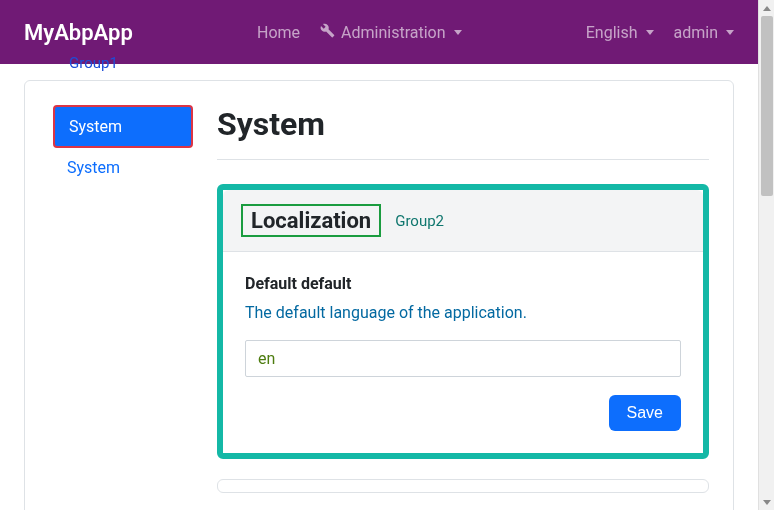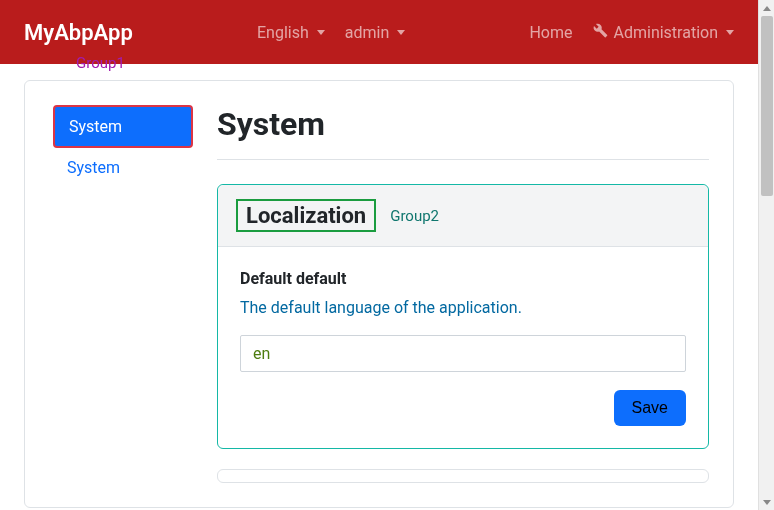--- a/index.html
+++ b/index.html
@@ -1,53 +1,53 @@
 <!DOCTYPE html>
 <html><head>
   <meta charset="utf-8">
   <style>
     * { box-sizing: border-box; margin: 0; padding: 0; }
     body { font-family: -apple-system, BlinkMacSystemFont, "Segoe UI", Roboto, Arial, sans-serif; background: #f8f9fa; color: #212529; }
     .viewport { width: 774px; height: 510px; position: relative; overflow: hidden; background: #fff; }
     
     
-    .navbar { background: #b91c1c; color: #fff; height: 64px; display: flex; align-items: center; padding: 0 24px; justify-content: space-between; }
+    .navbar { background: #701a75; color: #fff; height: 64px; display: flex; align-items: center; padding: 0 24px; justify-content: space-between; }
     .navbar-brand { font-size: 22px; font-weight: 600; color: #fff; }
     .navbar-left { display: flex; align-items: center; gap: 28px; }
     .navbar-nav { display: flex; align-items: center; gap: 20px; }
     .nav-link { color: rgba(255,255,255,0.6); font-size: 16px; cursor: pointer; display: flex; align-items: center; gap: 6px; }
     .caret { width: 0; height: 0; border-left: 4px solid transparent; border-right: 4px solid transparent; border-top: 5px solid rgba(255,255,255,0.6); display: inline-block; margin-left: 2px; }
     .wrench { display: inline-block; }
     
     
     .content-wrap { padding: 16px 24px; }
     .card { background: #fff; border: 1px solid #dee2e6; border-radius: 6px; padding: 0 24px 24px 28px; display: flex; gap: 24px; }
     
     
     .side-col { width: 140px; flex-shrink: 0; position: relative; }
-    .annot-g1 { position: absolute; top: -26px; left: 52px; color: #a21caf; font-size: 15px; }
+    .annot-g1 { position: absolute; top: -26px; left: 45px; color: #1d4ed8; font-size: 15px; }
     .side-tabs { margin-top: 24px; }
     .tab-item { padding: 10px 14px; font-size: 16px; cursor: pointer; border-radius: 4px; color: #0d6efd; }
     .tab-item.active { background: #0d6efd; color: #fff; border: 2px solid #dc3545; }
     
     
     .main-col { flex: 1; padding-top: 24px; }
     .page-title { font-size: 32px; font-weight: 700; margin-bottom: 16px; }
     .hr { border: none; border-top: 1px solid #dee2e6; margin-bottom: 24px; }
     
-    .panel { border: 1px solid #14b8a6; border-radius: 6px; margin-bottom: 20px; }
+    .panel { border: 6px solid #14b8a6; border-radius: 6px; margin-bottom: 20px; }
     .panel-head { background: #f3f4f5; padding: 14px 18px; border-bottom: 1px solid #dee2e6; display: flex; align-items: center; gap: 14px; border-radius: 6px 6px 0 0; }
     .panel-title { font-size: 22px; font-weight: 700; border: 2px solid #1a9c3f; padding: 2px 8px; display: inline-block; }
     .annot-g2 { color: #0f766e; font-size: 15px; }
     .panel-body { padding: 22px; }
     .field-label { font-weight: 700; font-size: 16px; margin-bottom: 10px; }
     .field-desc { font-size: 16px; color: #0369a1; margin-bottom: 18px; }
     .text-input { width: 100%; padding: 8px 12px; border: 1px solid #ced4da; border-radius: 2px; font-size: 16px; color: #4d7c0f; font-family: inherit; }
     .btn-row { display: flex; justify-content: flex-end; margin-top: 18px; }
-    .btn-primary { background: #0d6efd; color: #000000; border: none; padding: 9px 18px; border-radius: 6px; font-size: 16px; cursor: pointer; }
+    .btn-primary { background: #0d6efd; color: #ffffff; border: none; padding: 9px 18px; border-radius: 6px; font-size: 16px; cursor: pointer; }
     
     .panel-next { border: 1px solid #dee2e6; border-radius: 6px; height: 14px; }
     
     
     .scrollbar-track { position: absolute; right: 0; top: 0; width: 16px; height: 100%; background: #f1f1f1; border-left: 1px solid #e0e0e0; }
     .scroll-up, .scroll-down { position: absolute; width: 16px; height: 16px; display: flex; align-items: center; justify-content: center; cursor: pointer; }
     .scroll-up { top: 0; } .scroll-down { bottom: 0; }
     .scroll-arrow-up { width: 0; height: 0; border-left: 4px solid transparent; border-right: 4px solid transparent; border-bottom: 5px solid #888; }
     .scroll-arrow-down { width: 0; height: 0; border-left: 4px solid transparent; border-right: 4px solid transparent; border-top: 5px solid #888; }
     .scroll-thumb { position: absolute; top: 16px; left: 2px; width: 12px; height: 180px; background: #c1c1c1; border-radius: 2px; cursor: pointer; }
@@ -59,39 +59,39 @@
 
 <div class="viewport">
   <div class="inner">
 
     <div class="navbar">
       <div class="navbar-left">
         <div class="navbar-brand">MyAbpApp</div>
       </div>
       <div class="navbar-nav">
         <div class="nav-link">
-          <span>English</span>
-          <span class="caret"></span>
-        </div>
-        <div class="nav-link">
-          <span>admin</span>
-          <span class="caret"></span>
-        </div>
-      </div>
-      <div class="navbar-nav">
-        <div class="nav-link">
           <span>Home</span>
         </div>
         <div class="nav-link">
           <span class="wrench">
             <svg width="15" height="15" viewBox="0 0 24 24" fill="rgba(255,255,255,0.6)">
                 <path d="M22.7 19l-9.1-9.1c.9-2.3.4-5-1.5-6.9-2-2-5-2.4-7.4-1.3L9 6 6 9 1.6 4.7C.4 7.1.9 10.1 2.9 12.1c1.9 1.9 4.6 2.4 6.9 1.5l9.1 9.1c.4.4 1 .4 1.4 0l2.3-2.3c.5-.4.5-1.1.1-1.4z"></path>
               </svg>
           </span>
           <span>Administration</span>
+          <span class="caret"></span>
+        </div>
+      </div>
+      <div class="navbar-nav">
+        <div class="nav-link">
+          <span>English</span>
+          <span class="caret"></span>
+        </div>
+        <div class="nav-link">
+          <span>admin</span>
           <span class="caret"></span>
         </div>
       </div>
     </div>
 
     <div class="content-wrap">
       <div style="position:relative;">
         <div class="annot-g1">Group1</div>
       </div>
       <div class="card">

